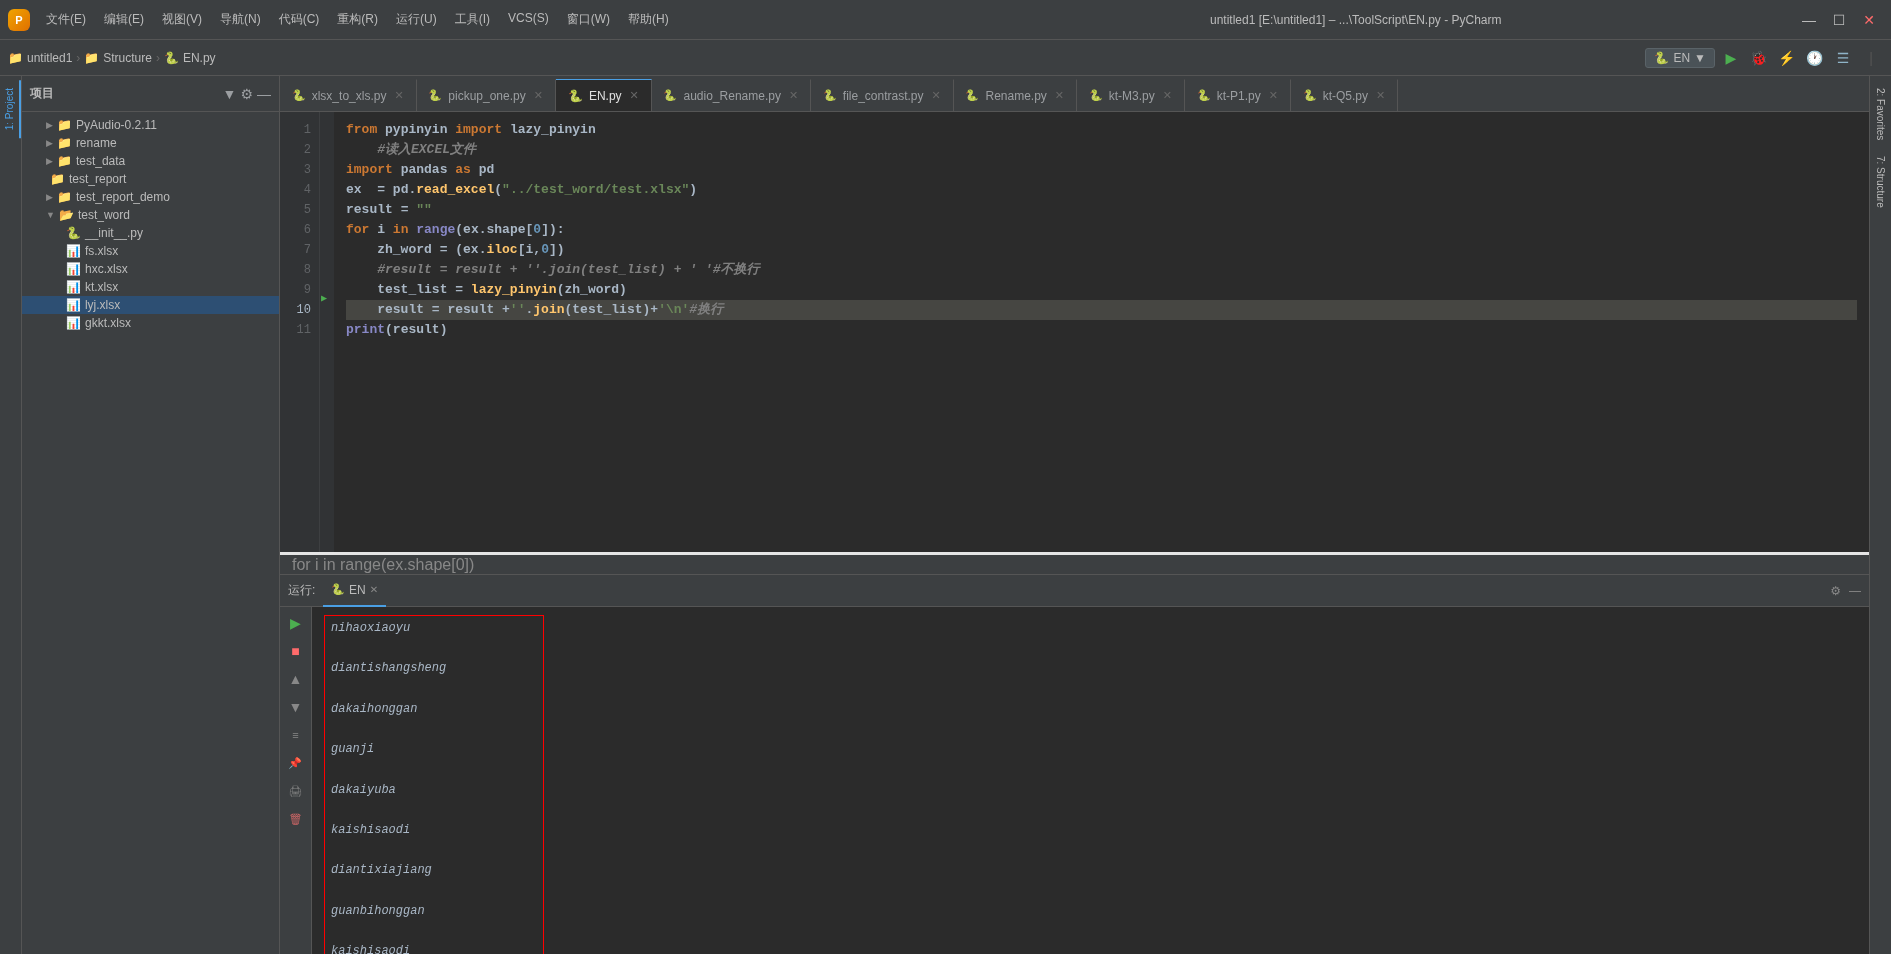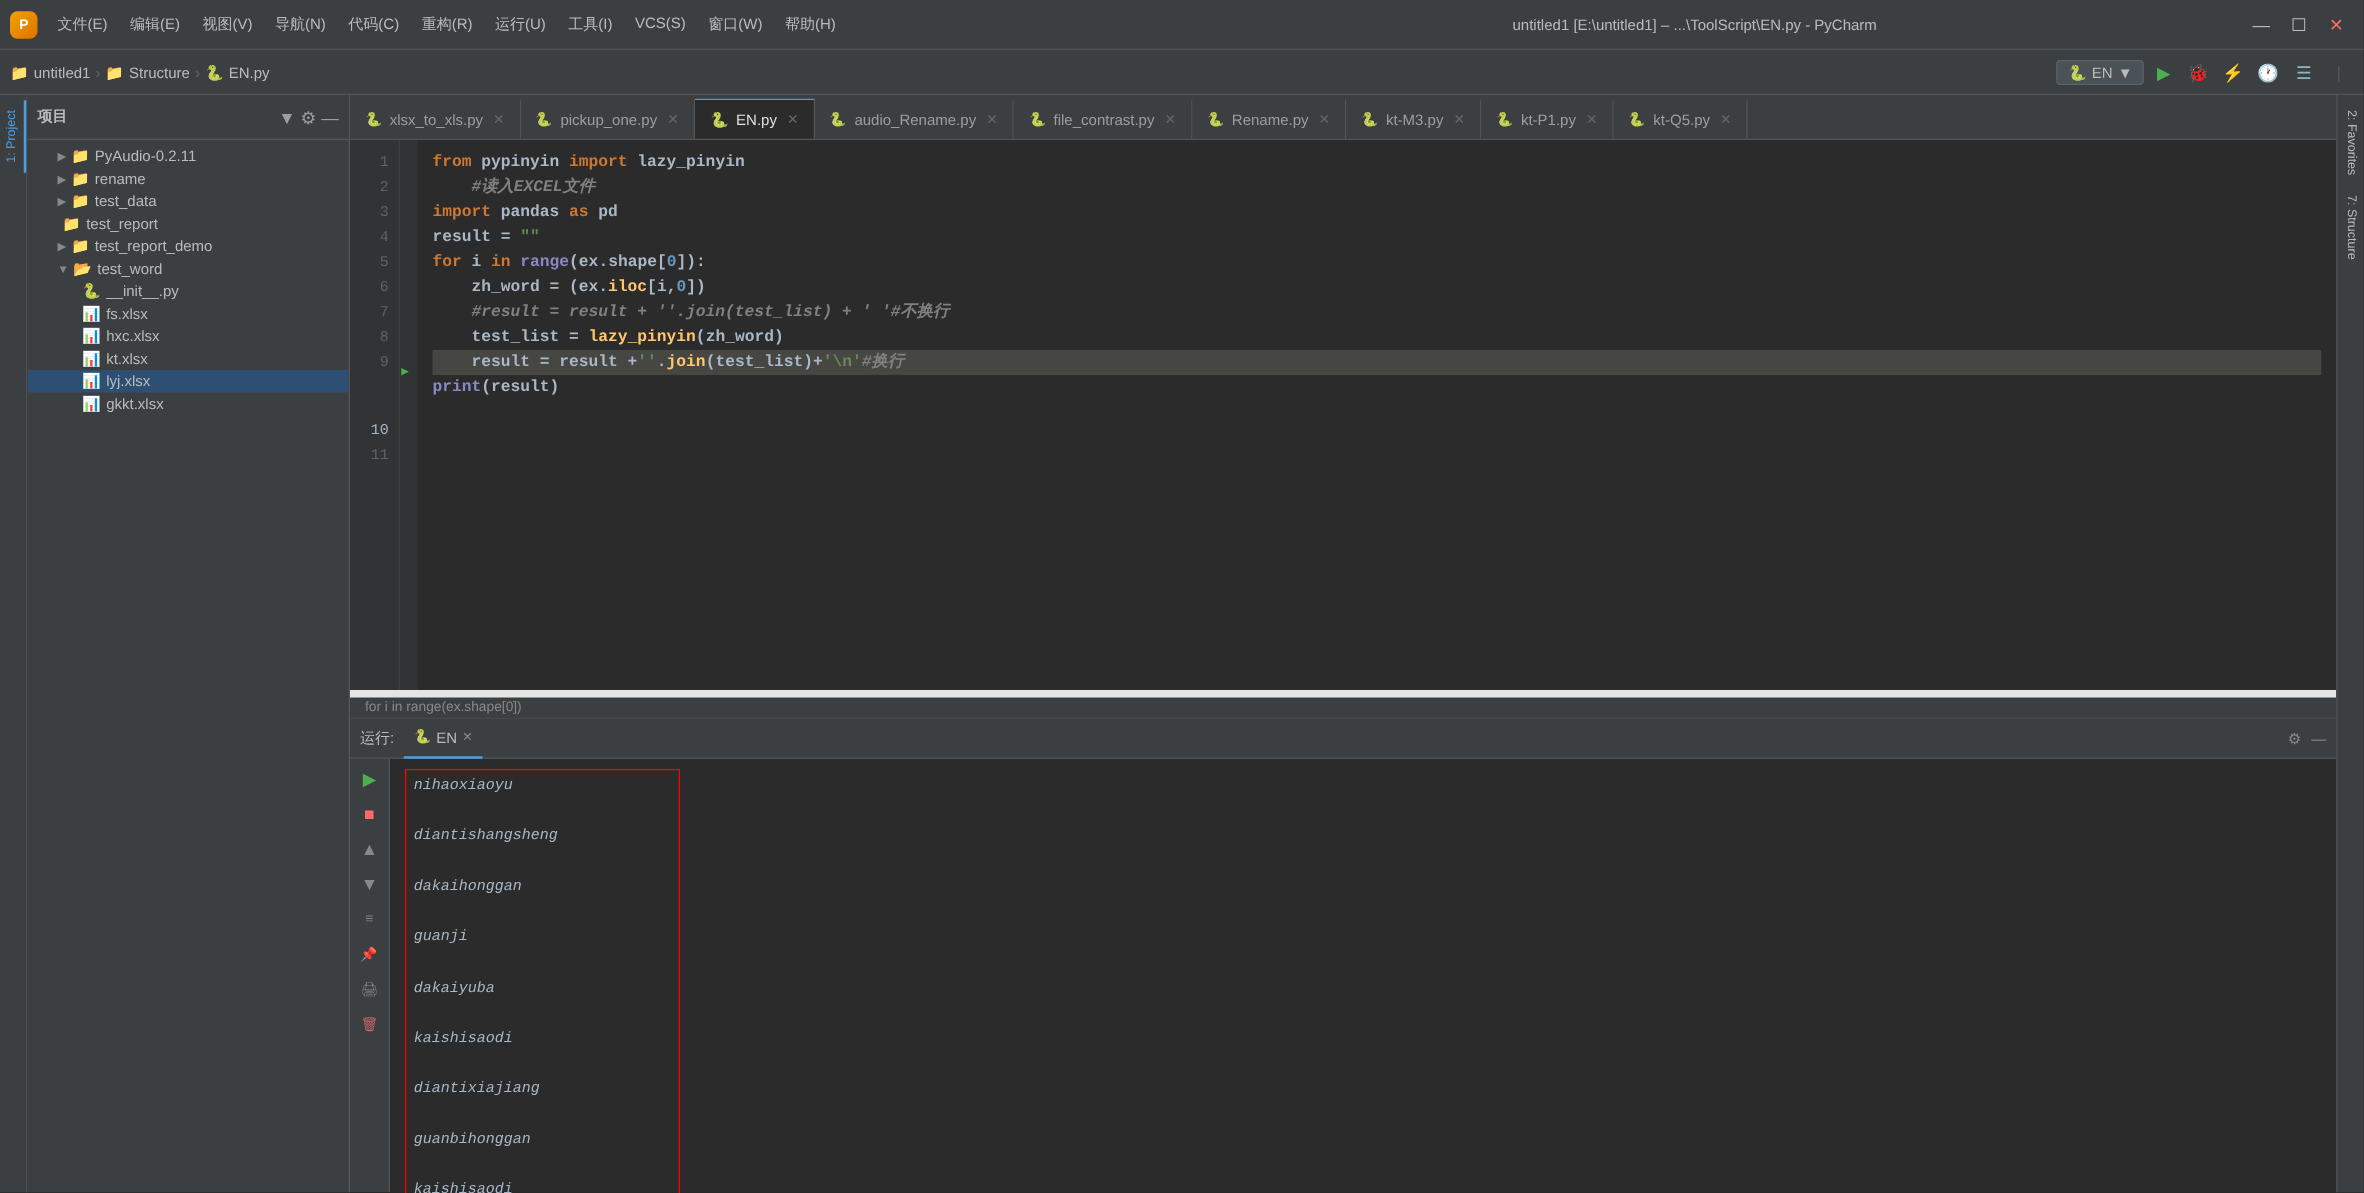--- a/index.html
+++ b/index.html
@@ -246,25 +246,25 @@
     .comment { color: #808080; font-style: italic; }
     .num { color: #6897bb; }
     .builtin { color: #8888c6; }
     .varname { color: #a9b7c6; }
     .method { color: #ffc66d; }
 
     
     #breadcrumb-bar {
       height: 22px;
       background: #3c3f41;
-      border-top: 6px solid #e5e5e5;
+      border-top: 3px solid #e5e5e5;
       display: flex;
       align-items: center;
       padding: 0 12px;
-      font-size: 11px;
+      font-size: 16px;
       color: #888;
     }
 
     
     #run-panel {
       height: 380px;
       background: #2b2b2b;
       border-top: 1px solid #555;
       display: flex;
       flex-direction: column;
@@ -563,32 +563,33 @@
         <div id="line-numbers">
           <div>1</div>
           <div>2</div>
           <div>3</div>
           <div>4</div>
           <div>5</div>
           <div>6</div>
           <div>7</div>
           <div>8</div>
           <div>9</div>
-          <div style="color:#a9b7c6;margin-top:34px;">10</div>
+          <div style="color:#a9b7c6;">10</div>
           <div>11</div>
         </div>
 
         <div id="gutter-mark" style="background:#313335;width:14px;position:relative;">
 
           <div style="position:absolute;top:180px;left:1px;color:#4CAF50;font-size:10px;">▶</div>
         </div>
         <div id="code-content">
           <div class="code-line"><span class="kw">from</span> <span class="varname">pypinyin</span> <span class="kw">import</span> <span class="varname">lazy_pinyin</span></div>
           <div class="code-line"><span style="color:#a9b7c6;">    </span><span class="comment">#读入EXCEL文件</span></div>
           <div class="code-line"><span class="kw">import</span> <span class="varname">pandas</span> <span class="kw">as</span> <span class="varname">pd</span></div>
+          <div class="code-line"><span class="varname">ex</span> <span style="color:#a9b7c6;"> = </span><span class="varname">pd</span><span style="color:#a9b7c6;">.</span><span class="method">read_excel</span><span style="color:#a9b7c6;">(</span><span class="str">"../test_word/test.xlsx"</span><span style="color:#a9b7c6;">)</span></div>
           <div class="code-line"><span class="varname">result</span> <span style="color:#a9b7c6;">= </span><span class="str">""</span></div>
           <div class="code-line"><span class="kw">for</span> <span class="varname">i</span> <span class="kw">in</span> <span class="builtin">range</span><span style="color:#a9b7c6;">(</span><span class="varname">ex</span><span style="color:#a9b7c6;">.</span><span class="varname">shape</span><span style="color:#a9b7c6;">[</span><span class="num">0</span><span style="color:#a9b7c6;">]):</span></div>
           <div class="code-line"><span style="color:#a9b7c6;">    </span><span class="varname">zh_word</span> <span style="color:#a9b7c6;">= (</span><span class="varname">ex</span><span style="color:#a9b7c6;">.</span><span class="method">iloc</span><span style="color:#a9b7c6;">[</span><span class="varname">i</span><span style="color:#a9b7c6;">,</span><span class="num">0</span><span style="color:#a9b7c6;">])</span></div>
           <div class="code-line"><span style="color:#a9b7c6;">    </span><span class="comment">#result = result + ''.join(test_list) + ' '#不换行</span></div>
           <div class="code-line"><span style="color:#a9b7c6;">    </span><span class="varname">test_list</span> <span style="color:#a9b7c6;">= </span><span class="fn">lazy_pinyin</span><span style="color:#a9b7c6;">(</span><span class="varname">zh_word</span><span style="color:#a9b7c6;">)</span></div>
           <div class="code-line highlighted"><span style="color:#a9b7c6;">    </span><span class="varname">result</span><span style="color:#a9b7c6;"> = </span><span class="varname">result</span><span style="color:#a9b7c6;"> +</span><span class="str">''</span><span style="color:#a9b7c6;">.</span><span class="method">join</span><span style="color:#a9b7c6;">(</span><span class="varname">test_list</span><span style="color:#a9b7c6;">)+</span><span class="str">'\n'</span><span class="comment">#换行</span></div>
           <div class="code-line"><span class="builtin">print</span><span style="color:#a9b7c6;">(</span><span class="varname">result</span><span style="color:#a9b7c6;">)</span></div>
         </div>
       </div>
 

